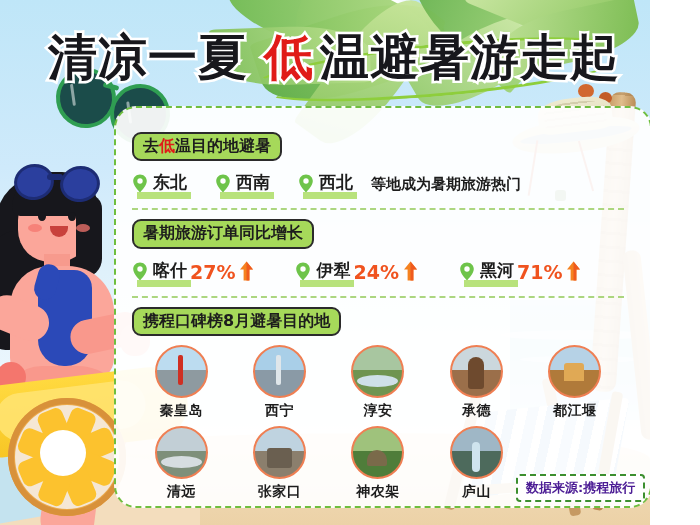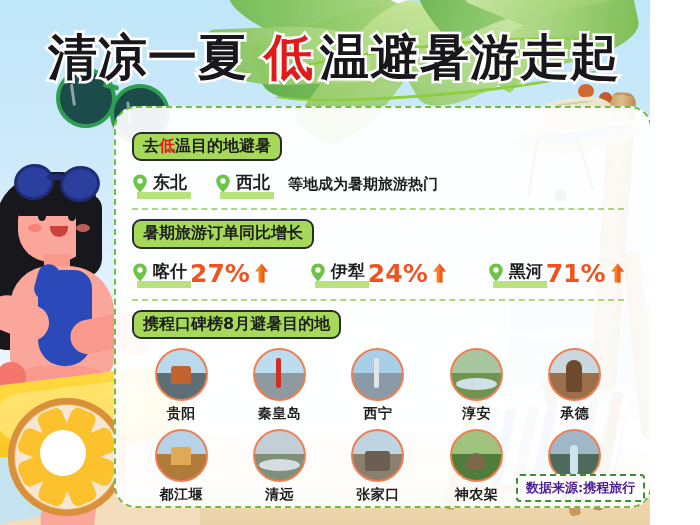--- a/index.html
+++ b/index.html
@@ -137,21 +137,21 @@
   .pill{display:inline-block;background:#a6d95a;border:2px solid #2b2b2b;border-radius:9px;
     padding:3px 9px 4px;font-size:16px;font-weight:700;color:#1d1d1d;line-height:1.15;}
   .pill .red{color:#e01b18;}
   .row{display:flex;align-items:center;margin-top:10px;}
   .item{display:flex;align-items:center;position:relative;margin-right:26px;}
   .pin{width:16px;height:20px;margin-right:3px;position:relative;flex:none;}
   .pin svg{display:block;}
   .ulabel{font-size:17px;font-weight:700;color:#1d1d1d;position:relative;padding:0 2px 3px;}
   .ulabel:after{content:"";position:absolute;left:-14px;right:-2px;bottom:-2px;height:7px;background:#b8e27c;z-index:-1;}
   .tail{font-size:15px;font-weight:700;color:#1d1d1d;margin-left:4px;}
-  .pct{font-size:25px;font-weight:700;color:#f0531f;margin-left:1px;}
+  .pct{font-size:19px;font-weight:700;color:#f0531f;margin-left:1px;}
   .arrow{width:17px;height:21px;margin-left:3px;flex:none;}
   .sep{height:0;border-top:2px dashed #9fd06a;margin:11px 0 9px;width:492px;opacity:.85;}
 
   
   .grid{margin-top:9px;display:grid;grid-template-columns:repeat(5,1fr);row-gap:6px;width:492px;}
   .cell{display:flex;flex-direction:column;align-items:center;}
   .thumb{width:49px;height:49px;border-radius:50%;border:2px solid #ef7f53;overflow:hidden;position:relative;background:#cfe3ef;}
   .thumb i{position:absolute;display:block;}
   .dname{margin-top:4px;font-size:14px;font-weight:700;color:#1d1d1d;letter-spacing:.5px;}
 
@@ -276,20 +276,29 @@
       <div class="row">
         <div class="item">
           <span class="pin">
               <svg width="16" height="20" viewBox="0 0 16 20">
                 <path d="M8 0.6C4.2.6 1.2 3.5 1.2 7.1c0 4.6 5.5 10 6.1 10.6.4.4 1 .4 1.4 0 .6-.6 6.1-6 6.1-10.6C14.8 3.5 11.8.6 8 .6z" fill="#6ec44a"></path>
                 <circle cx="8" cy="7" r="2.7" fill="#ffffff"></circle>
               </svg>
             </span>
           <span class="ulabel">东北</span>
         </div>
+        <div class="item">
+          <span class="pin">
+              <svg width="16" height="20" viewBox="0 0 16 20">
+                <path d="M8 0.6C4.2.6 1.2 3.5 1.2 7.1c0 4.6 5.5 10 6.1 10.6.4.4 1 .4 1.4 0 .6-.6 6.1-6 6.1-10.6C14.8 3.5 11.8.6 8 .6z" fill="#6ec44a"></path>
+                <circle cx="8" cy="7" r="2.7" fill="#ffffff"></circle>
+              </svg>
+            </span>
+          <span class="ulabel">西南</span>
+        </div>
         <div class="item" style="margin-right:12px">
           <span class="pin">
               <svg width="16" height="20" viewBox="0 0 16 20">
                 <path d="M8 0.6C4.2.6 1.2 3.5 1.2 7.1c0 4.6 5.5 10 6.1 10.6.4.4 1 .4 1.4 0 .6-.6 6.1-6 6.1-10.6C14.8 3.5 11.8.6 8 .6z" fill="#6ec44a"></path>
                 <circle cx="8" cy="7" r="2.7" fill="#ffffff"></circle>
               </svg>
             </span>
           <span class="ulabel">西北</span>
         </div>
         <span class="tail">等地成为暑期旅游热门</span>
@@ -345,26 +354,20 @@
         </div>
       </div>
     </div>
 
     <div class="sep"></div>
 
     <div>
       <div class="pill">携程口碑榜8月避暑目的地</div>
       <div class="grid" id="dest-grid">
           <div class="cell">
-            <div class="thumb" style="background: linear-gradient(rgb(185, 217, 236) 0%, rgb(185, 217, 236) 46%, rgb(93, 111, 116) 47%, rgb(93, 111, 116) 100%);">
-              <i style="left: 14px; top: 16px; width: 20px; height: 18px; background: rgb(194, 98, 47); border-radius: 3px 3px 0px 0px;"></i>
-            </div>
-            <div class="dname">贵阳</div>
-          </div>
-          <div class="cell">
             <div class="thumb" style="background: linear-gradient(rgb(188, 220, 240) 0%, rgb(188, 220, 240) 46%, rgb(142, 154, 160) 47%, rgb(142, 154, 160) 100%);">
               <i style="left: 21px; top: 8px; width: 5px; height: 30px; background: rgb(207, 47, 34); border-radius: 2px;"></i>
             </div>
             <div class="dname">秦皇岛</div>
           </div>
           <div class="cell">
             <div class="thumb" style="background: linear-gradient(rgb(169, 207, 232) 0%, rgb(169, 207, 232) 46%, rgb(138, 154, 166) 47%, rgb(138, 154, 166) 100%);">
               <i style="left: 21px; top: 8px; width: 5px; height: 30px; background: rgb(223, 230, 234); border-radius: 2px;"></i>
             </div>
             <div class="dname">西宁</div>

